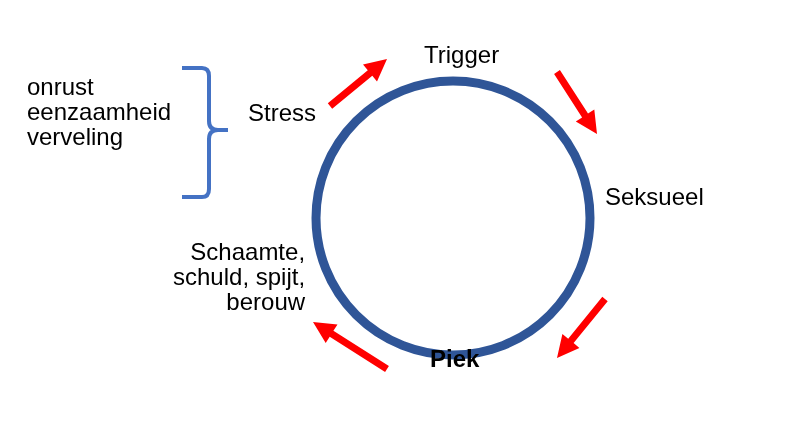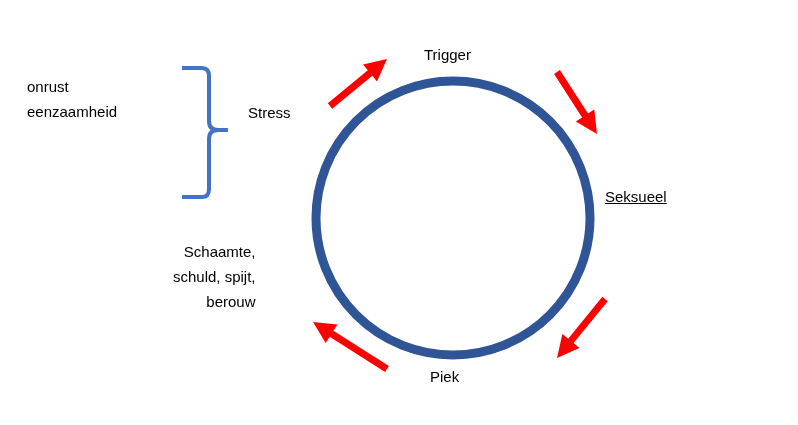--- a/index.html
+++ b/index.html
@@ -1,47 +1,48 @@
 <!DOCTYPE html>
 <html><head>
   <meta charset="utf-8">
   <style>
     html, body { margin: 0; padding: 0; background: #ffffff; }
     body { width: 798px; height: 425px; position: relative; overflow: hidden;
            font-family: "Liberation Sans", sans-serif; color: #000; }
     svg#diagram { position: absolute; left: 0; top: 0; }
-    .lbl { position: absolute; font-size: 15px; line-height: 25px; white-space: nowrap; }
+    .lbl { position: absolute; font-size: 24px; line-height: 25px; white-space: nowrap; }
     .lbl-list div { line-height: 25px; }
   </style>
 </head>
 <body>
 
 <svg id="diagram" width="798" height="425" viewBox="0 0 798 425">
   <circle cx="453" cy="218" r="137" fill="none" stroke="#2F5597" stroke-width="9"></circle>
   <g id="arrows">
       <polygon points="332.2,108.7 372.3,75.7 377.0,81.5 387.0,59.0 363.0,64.5 367.8,70.3 327.8,103.3" fill="#FF0000"></polygon>
       <polygon points="554.1,73.9 582.1,117.4 575.8,121.5 597.0,134.0 594.3,109.6 588.0,113.6 559.9,70.1" fill="#FF0000"></polygon>
       <polygon points="602.3,296.8 568.2,338.7 562.4,334.0 557.0,358.0 579.4,347.9 573.6,343.1 607.7,301.2" fill="#FF0000"></polygon>
       <polygon points="388.9,366.0 333.4,330.8 337.5,324.5 313.0,322.0 325.7,343.1 329.7,336.7 385.1,372.0" fill="#FF0000"></polygon>
     </g>
   <path d="M182,68 L202,68 Q209,68 209,76 L209,121 Q209,130 218,130 L228,130 M218,130 Q209,130 209,139 L209,189 Q209,197 202,197 L182,197" fill="none" stroke="#4472C4" stroke-width="4" stroke-linejoin="round"></path>
 </svg>
 
 <div class="lbl lbl-list" style="left:27px; top:74px;">
   <div>onrust</div>
   <div>eenzaamheid</div>
+  <div>verveling</div>
 </div>
 
 <div class="lbl" style="left:248px; top:100px;">Stress</div>
 
 <div class="lbl" style="left:424px; top:42px;">Trigger</div>
 
-<div class="lbl lbl-list" style="left:605px; top:184px;text-decoration:underline;">
+<div class="lbl lbl-list" style="left:605px; top:184px;">
   <div>Seksueel</div>
 </div>
 
-<div class="lbl" style="left:430px; top:364px;">Piek</div>
+<div class="lbl" style="left:430px; top:346px;font-weight:bold;">Piek</div>
 
 <div class="lbl lbl-list" style="left:173px; top:239px;text-align:right;">
   <div>Schaamte,</div>
   <div>schuld, spijt,</div>
   <div>berouw</div>
 </div>
 
 </body></html>

